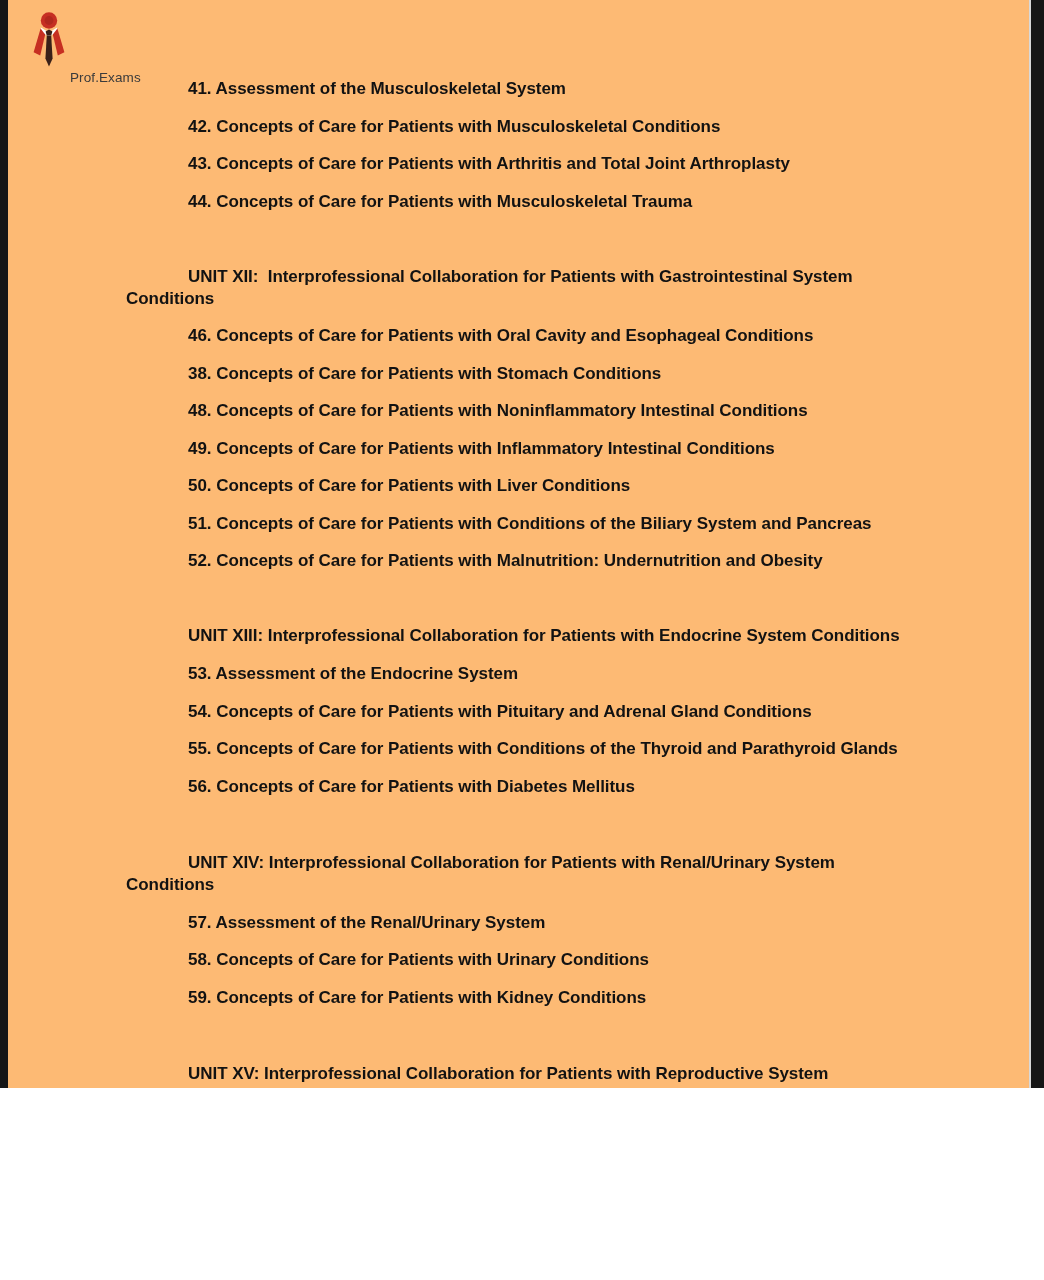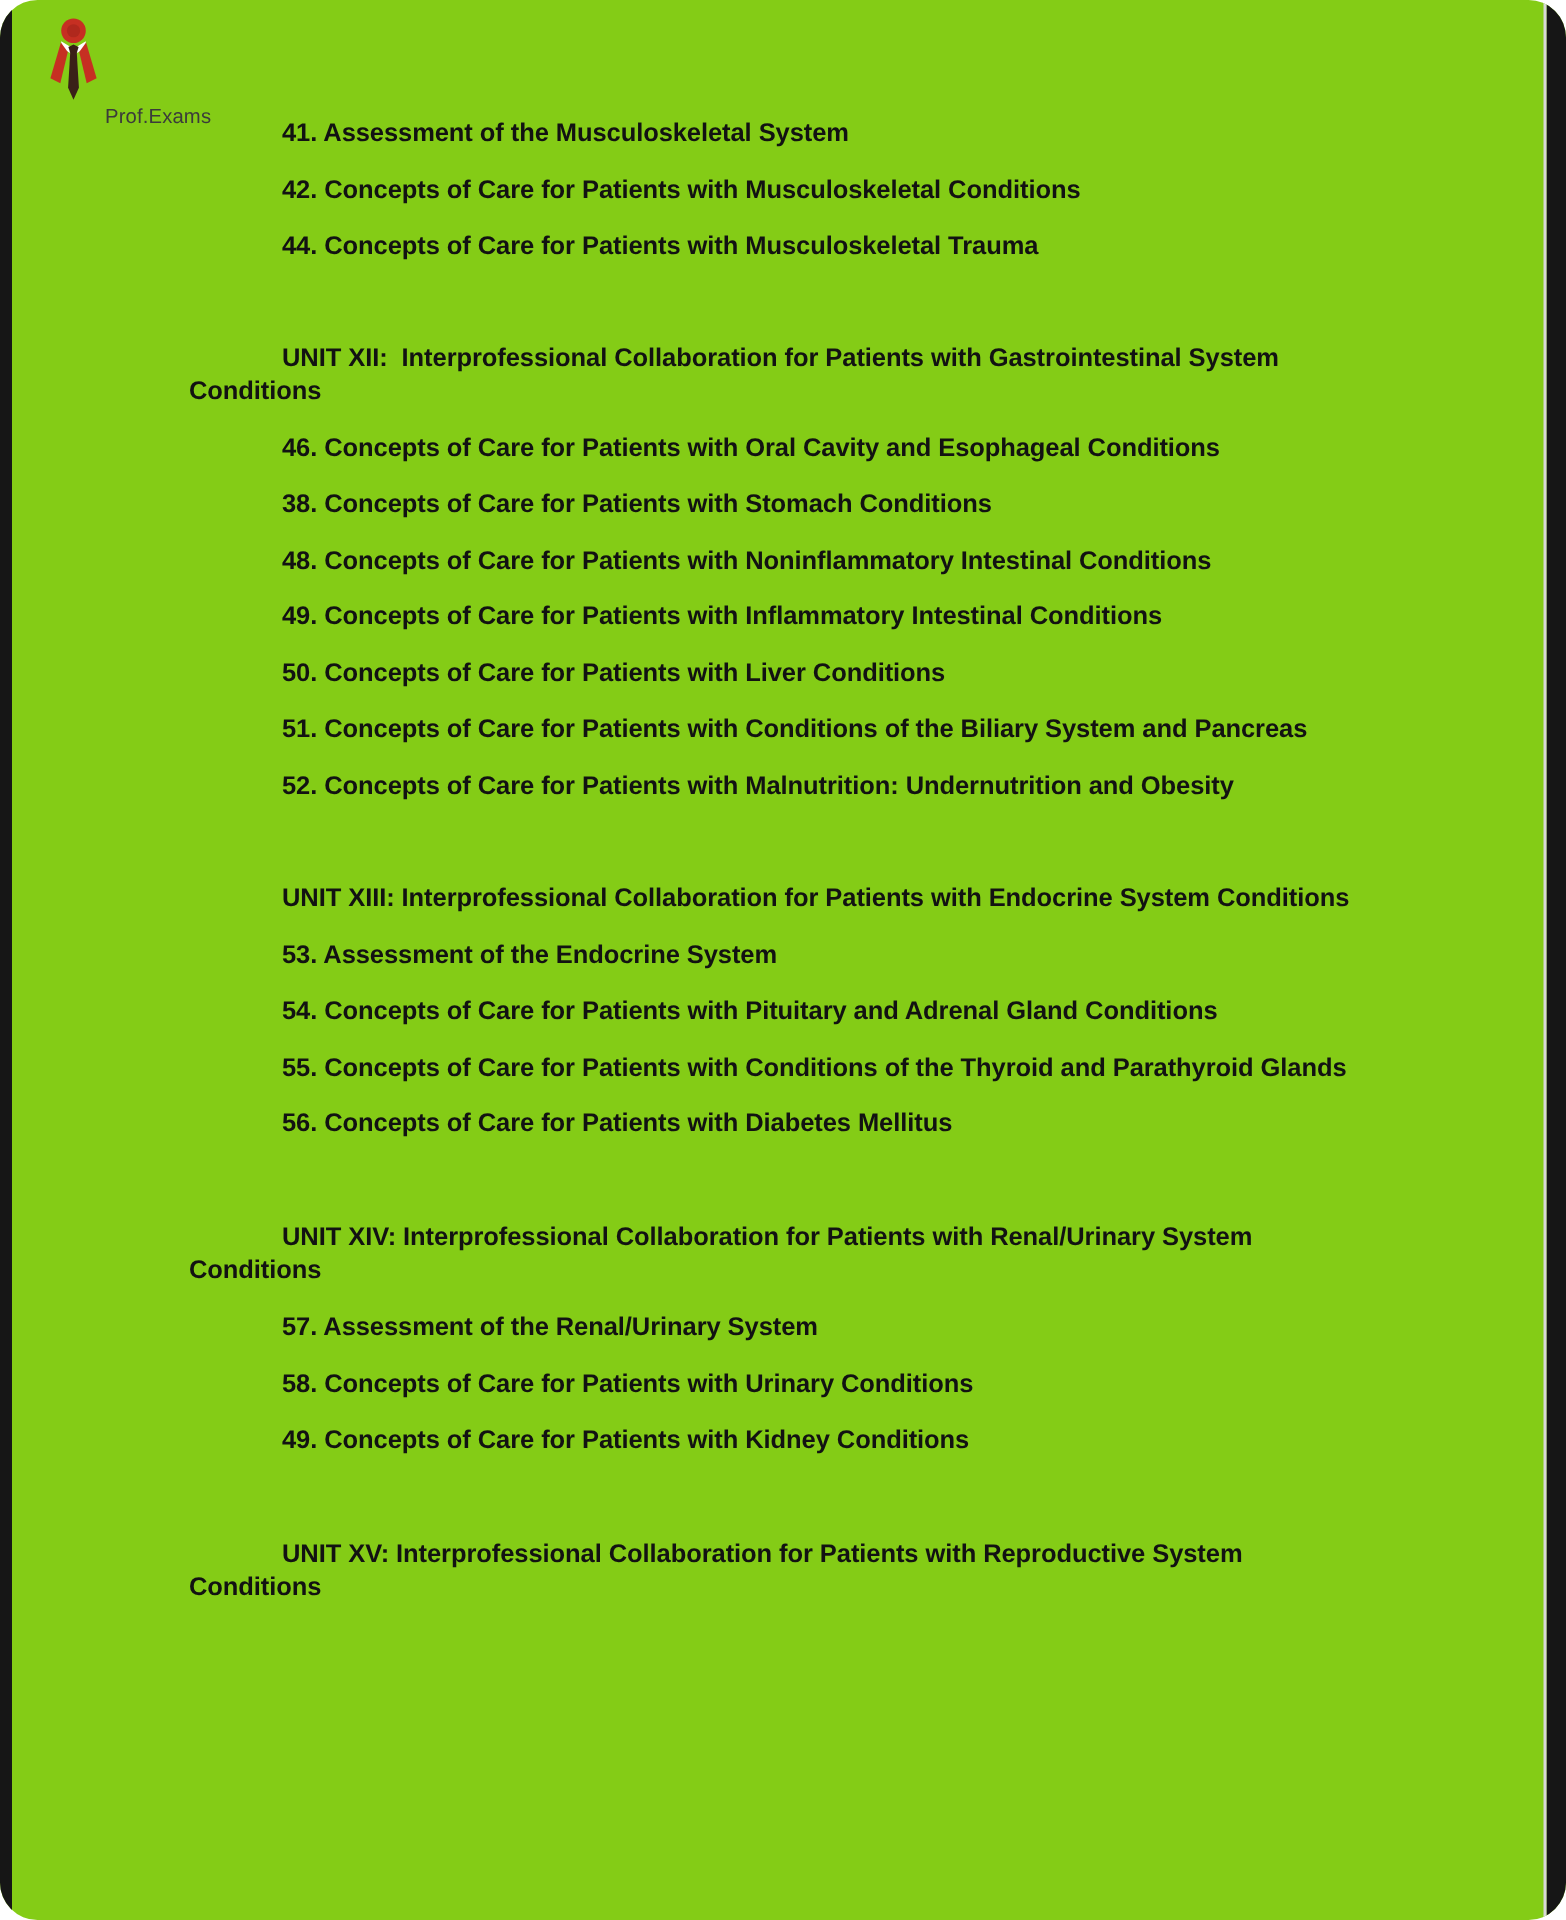--- a/index.html
+++ b/index.html
@@ -8,24 +8,23 @@
     padding: 0;
     background: #ffffff;
   }
   body {
     font-family: "Liberation Sans", "DejaVu Sans", sans-serif;
   }
 
   #page {
     position: relative;
     width: 1044px;
-    height: 1280px;
-    background: #84cc16;
+    height: 1088px;
+    background: #fdba74;
     overflow: hidden;
-    border-radius: 25px;
   }
 
   
   .edge-strip {
     position: absolute;
     top: 0;
     bottom: 0;
     background: #161616;
   }
   .edge-strip.left  { left: 0;  width: 8px; }
@@ -121,39 +120,40 @@
         <path d="M20.8 25.4 L25.2 25.4 L26.6 48.5 L23 56.5 L19.4 48.5 Z" fill="#3a2018"></path>
       </svg>
     </div>
     <div class="brand-label">Prof.Exams</div>
   </div>
 
   <div class="doc-body">
 
     <p class="para item first">41. Assessment of the Musculoskeletal System</p>
     <p class="para item">42. Concepts of Care for Patients with Musculoskeletal Conditions</p>
+    <p class="para item">43. Concepts of Care for Patients with Arthritis and Total Joint Arthroplasty</p>
     <p class="para item">44. Concepts of Care for Patients with Musculoskeletal Trauma</p>
 
     <p class="para unit-heading">UNIT XII:  Interprofessional Collaboration for Patients with Gastrointestinal System Conditions</p>
     <p class="para item">46. Concepts of Care for Patients with Oral Cavity and Esophageal Conditions</p>
     <p class="para item">38. Concepts of Care for Patients with Stomach Conditions</p>
     <p class="para item">48. Concepts of Care for Patients with Noninflammatory Intestinal Conditions</p>
     <p class="para item">49. Concepts of Care for Patients with Inflammatory Intestinal Conditions</p>
     <p class="para item">50. Concepts of Care for Patients with Liver Conditions</p>
     <p class="para item">51. Concepts of Care for Patients with Conditions of the Biliary System and Pancreas</p>
     <p class="para item">52. Concepts of Care for Patients with Malnutrition: Undernutrition and Obesity</p>
 
     <p class="para unit-heading">UNIT XIII: Interprofessional Collaboration for Patients with Endocrine System Conditions</p>
     <p class="para unit-gap-item">53. Assessment of the Endocrine System</p>
     <p class="para item">54. Concepts of Care for Patients with Pituitary and Adrenal Gland Conditions</p>
     <p class="para item">55. Concepts of Care for Patients with Conditions of the Thyroid and Parathyroid Glands</p>
     <p class="para item">56. Concepts of Care for Patients with Diabetes Mellitus</p>
 
     <p class="para unit-heading after-gap-lg">UNIT XIV: Interprofessional Collaboration for Patients with Renal/Urinary System Conditions</p>
     <p class="para unit-gap-item">57. Assessment of the Renal/Urinary System</p>
     <p class="para item">58. Concepts of Care for Patients with Urinary Conditions</p>
-    <p class="para item">49. Concepts of Care for Patients with Kidney Conditions</p>
+    <p class="para item">59. Concepts of Care for Patients with Kidney Conditions</p>
 
     <p class="para unit-heading after-gap-lg">UNIT XV: Interprofessional Collaboration for Patients with Reproductive System Conditions</p>
 
   </div>
 
 </div>
 
 </body></html>

